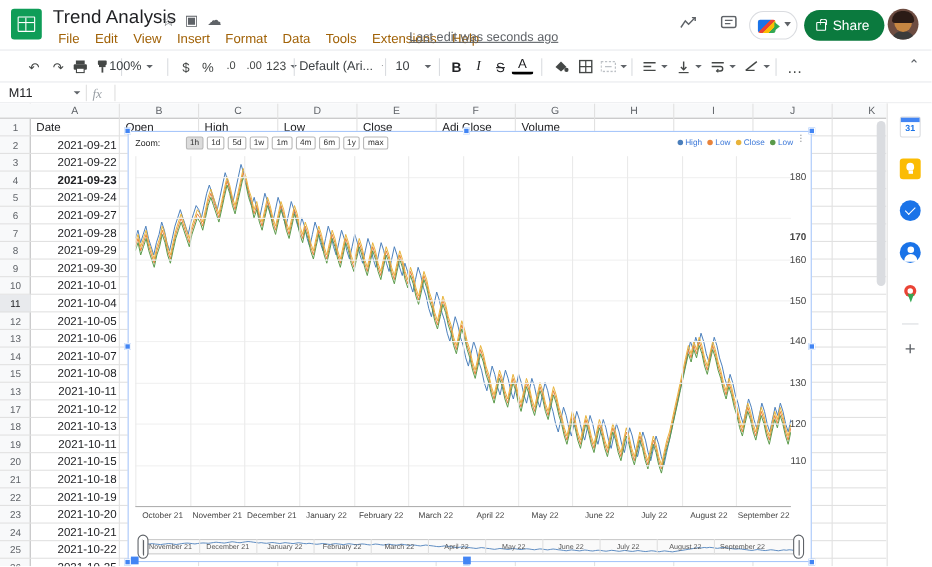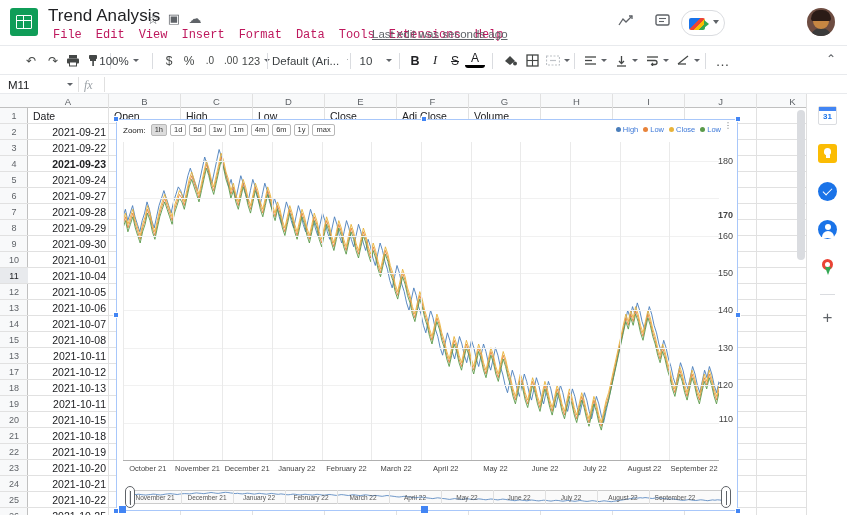--- a/index.html
+++ b/index.html
@@ -34,23 +34,22 @@
   }
   .title-icon {
     position:absolute; top:11px; width:16px; height:16px;
     color:#5f6368; font-size:13px; line-height:16px; text-align:center;
   }
   .ti-star { left:145px; font-size:14px; }
   .ti-move { left:166px; }
   .ti-cloud { left:187px; }
   .menubar { position:absolute; left:46px; top:26px; display:flex; gap:0px; }
   .menubar .mi {
-    font-size:12px; color:#be185d; padding:2px 7px; border-radius:3px; cursor:pointer;
+    font-size:12px; color:#a16207; padding:2px 7px; border-radius:3px; cursor:pointer;
     line-height:15px;
-    font-family:Liberation Mono, monospace;
   }
   .lastedit {
     position:absolute; left:372px; top:28px; font-size:11.5px; color:#5f6368;
     text-decoration: underline; cursor:pointer; white-space:nowrap;
   }
   .hdr-icon {
     position:absolute; top:12px; width:22px; height:22px; color:#5f6368;
     text-align:center; line-height:22px; font-size:14px; cursor:pointer;
   }
   .hi-trend { left:615px; }
@@ -164,21 +163,21 @@
 
   
   .chart {
     position:absolute; left:116px; top:119px; width:622px; height:392px;
     background:#fff; border:1px solid #a8c7fa;
   }
   .chart-handle {
     position:absolute; width:6px; height:6px; background:#4285f4; border:1px solid #fff;
   }
   .zoomrow { position:absolute; left:6px; top:4px; display:flex; align-items:center; gap:3px; }
-  .zoomrow .zlabel { font-size:8px; color:#222; margin-right:2px; }
+  .zoomrow .zlabel { font-size:8px; color:#222; margin-right:20px; }
   .zbtn {
     font-size:7.5px; color:#333; border:1px solid #b8b8b8; border-radius:2px;
     padding:1px 3px; background:#fff; cursor:pointer; line-height:8px;
   }
   .zbtn.active { background:#dcdcdc; }
   .legend { position:absolute; right:16px; top:5px; display:flex; align-items:center; gap:5px; }
   .legend .lg { display:flex; align-items:center; gap:2px; font-size:7.5px; color:#3c78d8; }
   .legend .dot { width:5px; height:5px; border-radius:50%; }
   .legend-menu { position:absolute; right:5px; top:4px; color:#5f6368; font-size:8px; line-height:4px; cursor:pointer; }
 
@@ -273,20 +272,24 @@
     <div class="hdr-icon hi-comment">
       <svg width="15" height="14" viewBox="0 0 15 14">
           <rect x="1" y="1" width="13" height="10" rx="1.5" fill="none" stroke="#5f6368" stroke-width="1.4"></rect>
           <line x1="4" y1="4.5" x2="11" y2="4.5" stroke="#5f6368" stroke-width="1.1"></line>
           <line x1="4" y1="7.5" x2="9" y2="7.5" stroke="#5f6368" stroke-width="1.1"></line>
         </svg>
     </div>
     <div class="meet-btn">
       <div class="meet-cam"></div>
       <div class="meet-caret"></div>
+    </div>
+    <div class="share-btn">
+      <span class="lock"></span>
+      <span>Share</span>
     </div>
     <div class="avatar">
       <div class="body"></div>
         <div class="face"></div>
         <div class="hair"></div>
     </div>
   </div>
 
   <div class="toolbar">
     <div class="tb-item" style="left:20px;width:22px;">↶</div>

